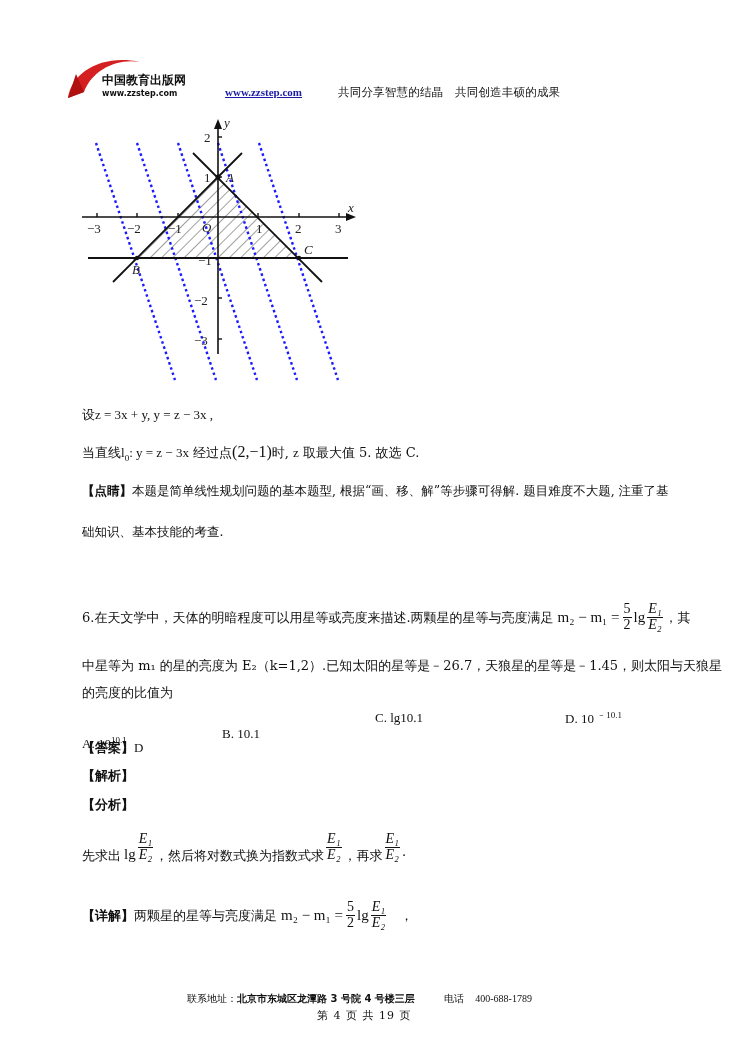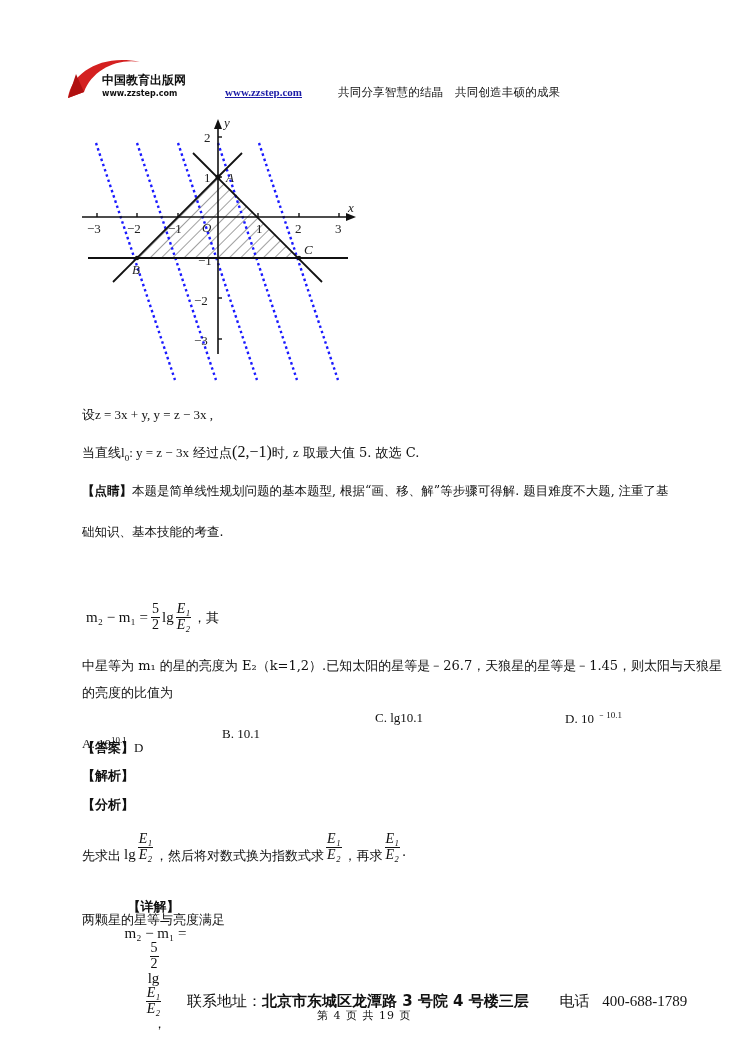--- a/index.html
+++ b/index.html
@@ -12,21 +12,21 @@
   .hdr-slogan { left:338px; top:85px; font-size:11.5px; font-weight:normal; letter-spacing:0.2px; }
   .txt { font-size:13px; line-height:1; white-space:nowrap; }
   .math { font-family:"Liberation Serif",serif; }
   .rm { font-family:"Liberation Serif",serif; font-style:normal; }
   .frac { display:inline-flex; flex-direction:column; align-items:center; vertical-align:middle; margin:0 2px;
           font-family:"Liberation Serif",serif; font-style:italic; font-size:14px; line-height:1.05; }
   .frac .num { border-bottom:1px solid #111; padding:0 1px; }
   .frac.up .num, .frac.up .den { font-style:normal; }
   sub, sup { font-size:9px; }
   .bk { font-weight:bold; }
-  .footer1 { left:187px; top:992px; font-size:15px; }
+  .footer1 { left:187px; top:992px; font-size:10px; }
   .footer1 b { font-family:"DejaVu Sans","Liberation Sans",sans-serif; font-weight:bold; }
   .footer2 { left:317px; top:1008px; font-size:11px; letter-spacing:1px; }
 </style>
 </head>
 <body>
 
 <div class="abs hdr-logo">
   <svg width="140" height="50" viewBox="0 0 140 50">
     <path d="M6 46 C 10 20, 40 2, 78 10 C 55 6, 30 18, 22 40 Z" fill="#d42020"></path>
     <path d="M6 46 L 14 22 L 22 40 Z" fill="#b01010"></path>
@@ -117,20 +117,21 @@
   <span>当直线</span><span class="math">l</span><sub class="rm">0</sub><span class="math">: y = z − 3x</span>
   <span>经过点</span><span class="rm" style="font-size:16px;">(2,−1)</span><span>时,</span>
   <span class="math">z</span> <span>取最大值 5. 故选 C.</span>
 </div>
 <div class="abs txt" style="left:82px;top:485px;font-size:12.5px;">
   <span class="bk">【点睛】</span><span>本题是简单线性规划问题的基本题型, 根据“画、移、解”等步骤可得解. 题目难度不大题, 注重了基</span>
 </div>
 <div class="abs txt" style="left:82px;top:526px;font-size:12.5px;">础知识、基本技能的考查.</div>
 
 <div class="abs txt" style="left:82px;top:602px;display:flex;align-items:center;">
+  <span>6.在天文学中，天体的明暗程度可以用星等或亮度来描述.两颗星的星等与亮度满足</span>
   <span class="math" style="font-size:15px;margin-left:4px;">m₂ − m₁ =</span>
   <span class="frac up" style="margin-left:3px;">
       <span class="num">5</span>
       <span class="den">2</span>
     </span>
   <span class="rm" style="font-size:15px;">lg</span>
   <span class="frac">
       <span class="num">E₁</span>
       <span class="den">E₂</span>
     </span>
@@ -171,21 +172,21 @@
       <span class="den">E₂</span>
     </span>
   <span>，再求</span>
   <span class="frac">
       <span class="num">E₁</span>
       <span class="den">E₂</span>
     </span>
   <span>·</span>
 </div>
 
-<div class="abs txt" style="left:82px;top:900px;display:flex;align-items:center;flex-direction:column;">
+<div class="abs txt" style="left:82px;top:900px;display:flex;align-items:center;">
   <span class="bk">【详解】</span>
     <span>两颗星的星等与亮度满足</span>
   <span class="math" style="font-size:15px;margin-left:4px;">m₂ − m₁ =</span>
   <span class="frac up" style="margin-left:3px;">
       <span class="num">5</span>
       <span class="den">2</span>
     </span>
   <span class="rm" style="font-size:15px;">lg</span>
   <span class="frac">
       <span class="num">E₁</span>

